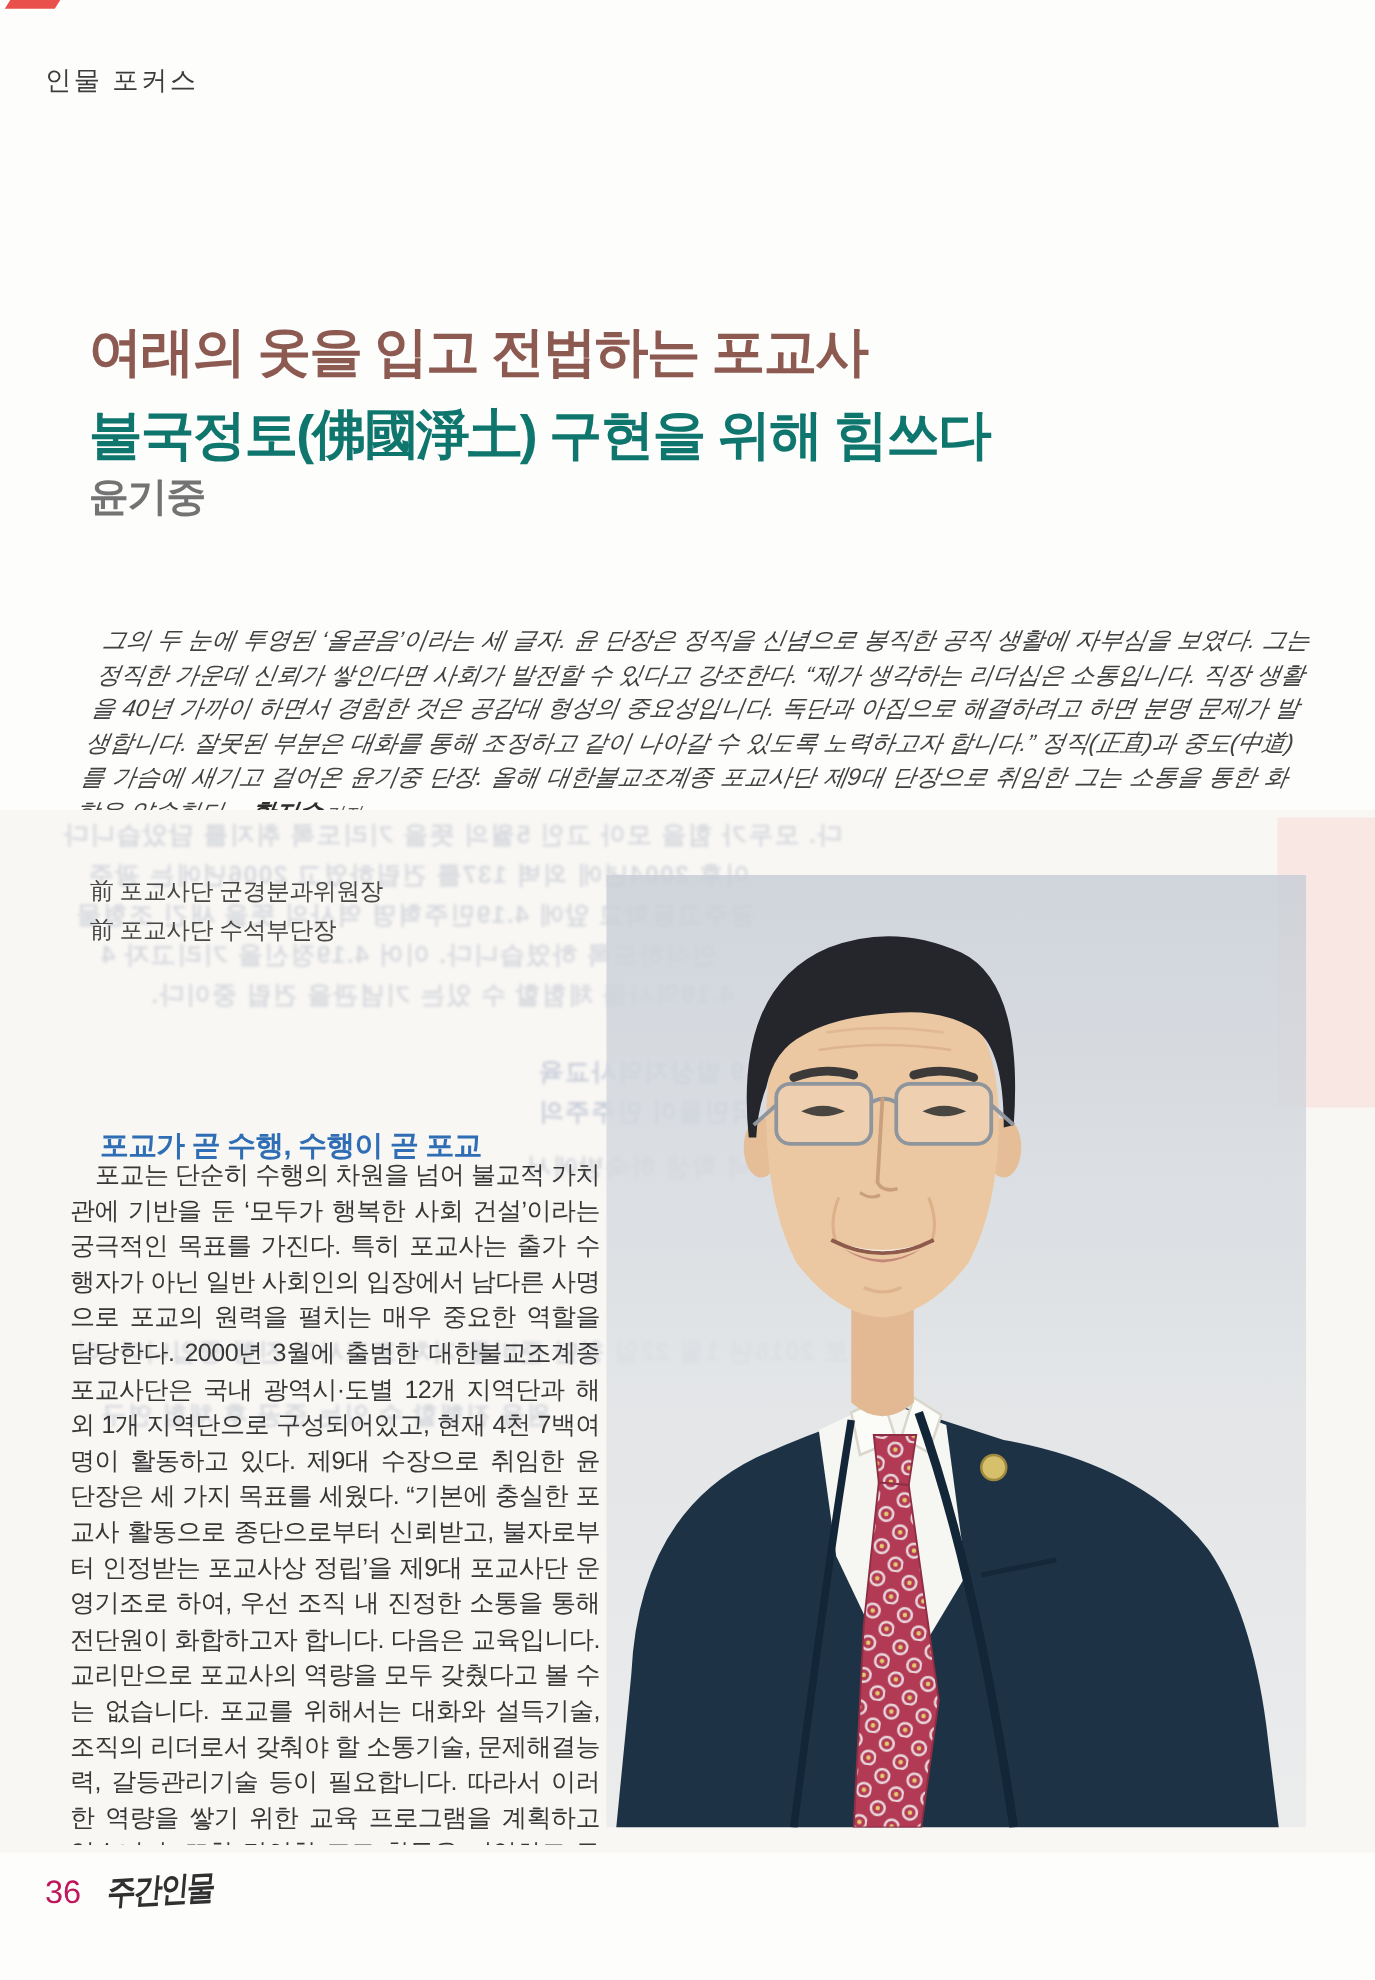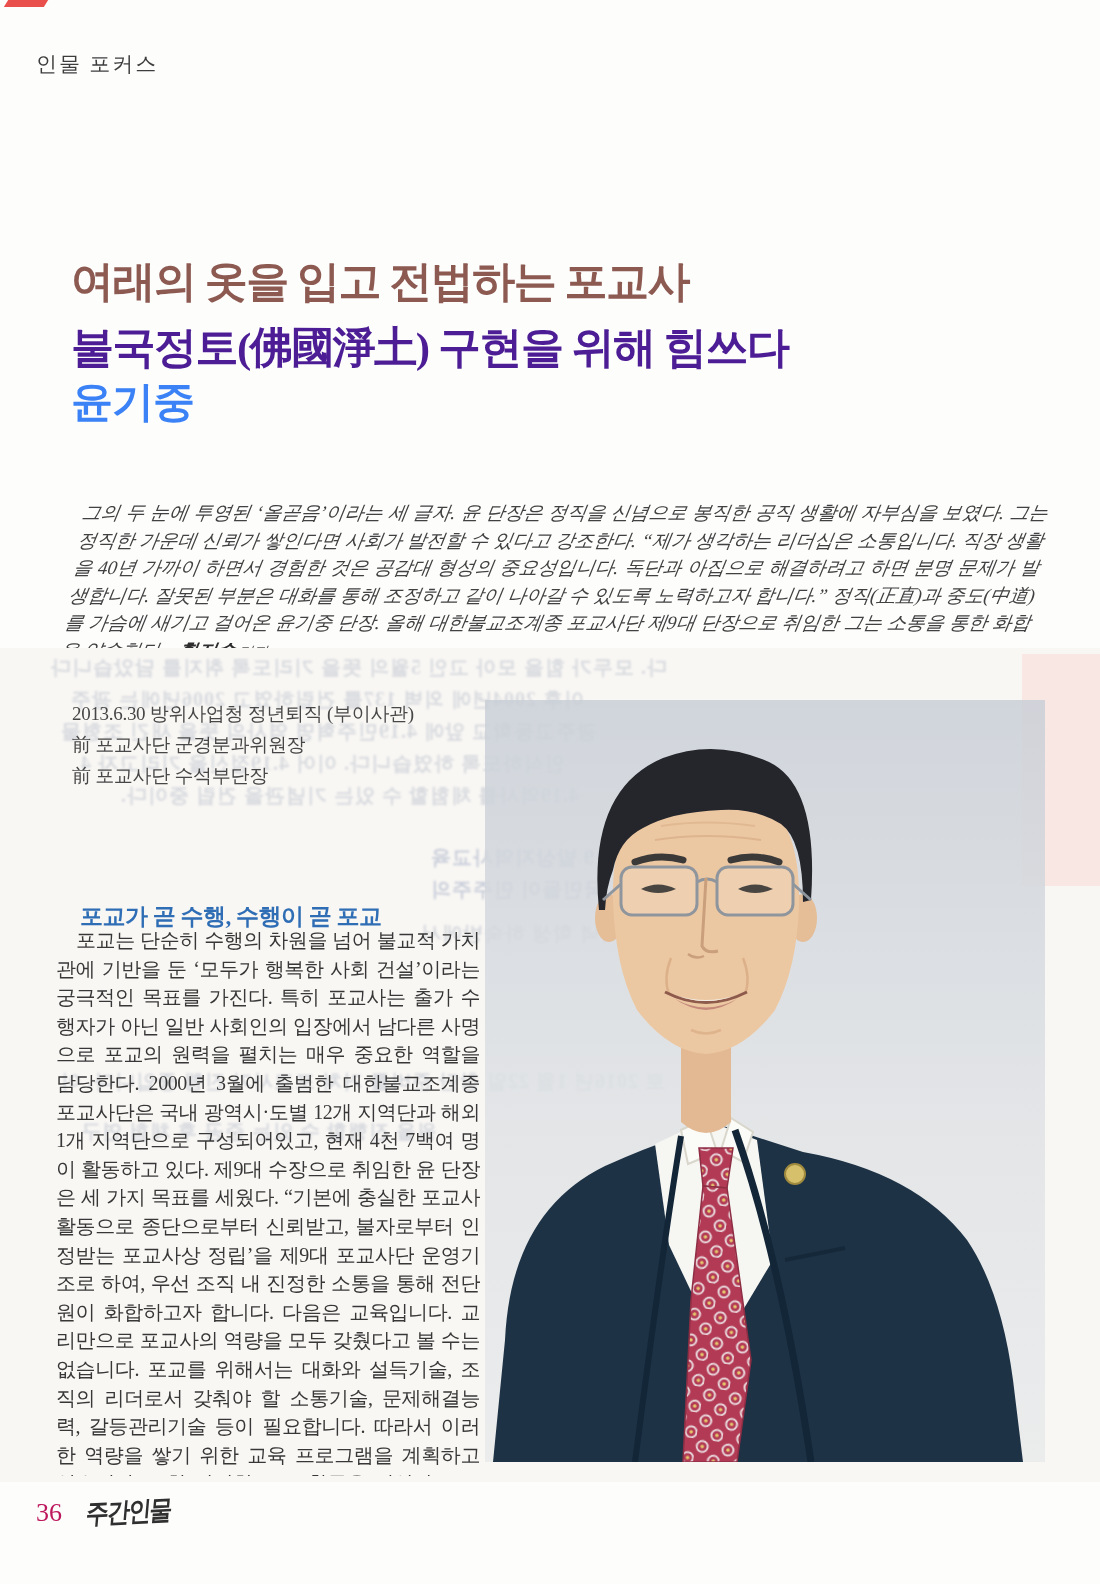--- a/index.html
+++ b/index.html
@@ -1,32 +1,32 @@
 <!DOCTYPE html>
 <html><head>
 <meta charset="utf-8">
 <style>
   html,body{margin:0;padding:0;background:#e9e9e9;}
   .page{
     position:relative;width:1100px;height:1584px;margin:0 auto;
     background:#fdfdfc;overflow:hidden;
-    font-family:Liberation Serif, serif;color:#3b3b3b;
+    font-family:Liberation Sans, sans-serif;color:#3b3b3b;
   }
   
   .corner-mark{position:absolute;left:6px;top:0;width:40px;height:7px;
     background:#e8413c;transform:skewX(-32deg);opacity:.92;}
   .section-label{position:absolute;left:36px;top:50px;font-size:21px;
     letter-spacing:2px;color:#3c3c3c;}
   
   .title1{position:absolute;left:71px;top:224px;font-size:43px;font-weight:700;
     letter-spacing:-1.5px;color:#8d5a52;white-space:nowrap;}
   .title2{position:absolute;left:71px;top:290px;font-size:43px;font-weight:700;
-    letter-spacing:-1.5px;color:#4c1d95;white-space:nowrap;text-align:right;}
+    letter-spacing:-1.5px;color:#0f766e;white-space:nowrap;text-align:right;}
   .byline{position:absolute;left:71px;top:381px;display:flex;align-items:flex-end;}
-  .byline .name{font-size:42px;font-weight:700;color:#3b82f6;letter-spacing:-1px;line-height:1;text-align:right;}
+  .byline .name{font-size:32px;font-weight:700;color:#737373;letter-spacing:-1px;line-height:1;text-align:right;}
   .byline .role{font-size:25px;font-weight:700;color:#4a4a4b;margin-left:14px;
     padding-bottom:4px;letter-spacing:-1px;line-height:1;}
   
   .intro{position:absolute;left:71px;top:480px;width:966px;font-size:19px;
     line-height:27.6px;text-align:justify;color:#414141;
     transform:skewX(-9deg);transform-origin:50% 50%;font-style:italic;}
   .intro .rep{font-weight:700;color:#2e2e2e;font-style:italic;}
   .intro .rep-sfx{font-size:15px;color:#555;margin-left:2px;}
   
   .band{position:absolute;left:0;top:648px;width:1100px;height:834px;
@@ -86,21 +86,20 @@
     <span class="bleed" style="left:80px;top:102px;">인식하도록 하였습니다. 이어 4.19정신을 기리고자 4</span>
     <span class="bleed" style="left:120px;top:134px;">4.19역사를 체험할 수 있는 기념관을 건립 중이다.</span>
     <span class="bleed strong" style="left:430px;top:196px;">4.19 발상지역사교육</span>
     <span class="bleed strong" style="left:430px;top:228px;">학생들이, 국민들이 민주주의</span>
     <span class="bleed" style="left:420px;top:272px;">전인 4월 18일 저녁 학생 하숙방에서</span>
     <span class="bleed" style="left:60px;top:420px;">로 2016년 1월 22일 창단 준비를 거쳐 포교사가 진행 중입니다. 이</span>
     <span class="bleed" style="left:80px;top:470px;">원을 진행할 수 있는 준공 후 체험 연구</span>
   </div>
 
   <ul class="career">
-    <li>2013.6.30 방위사업청 정년퇴직 (부이사관)</li>
     <li>前 포교사단 군경분과위원장</li>
     <li>前 포교사단 수석부단장</li>
   </ul>
 
   <h2 class="sec-heading">포교가 곧 수행, 수행이 곧 포교</h2>
 
   <div class="body-col">
     <p>포교는 단순히 수행의 차원을 넘어 불교적 가치관에 기반을 둔 ‘모두가 행복한 사회 건설’이라는 궁극적인 목표를 가진다. 특히 포교사는 출가 수행자가 아닌 일반 사회인의 입장에서 남다른 사명으로 포교의 원력을 펼치는 매우 중요한 역할을 담당한다. 2000년 3월에 출범한 대한불교조계종 포교사단은 국내 광역시·도별 12개 지역단과 해외 1개 지역단으로 구성되어있고, 현재 4천 7백여 명이 활동하고 있다. 제9대 수장으로 취임한 윤 단장은 세 가지 목표를 세웠다. “기본에 충실한 포교사 활동으로 종단으로부터 신뢰받고, 불자로부터 인정받는 포교사상 정립’을 제9대 포교사단 운영기조로 하여, 우선 조직 내 진정한 소통을 통해 전단원이 화합하고자 합니다. 다음은 교육입니다. 교리만으로 포교사의 역량을 모두 갖췄다고 볼 수는 없습니다. 포교를 위해서는 대화와 설득기술, 조직의 리더로서 갖춰야 할 소통기술, 문제해결능력, 갈등관리기술 등이 필요합니다. 따라서 이러한 역량을 쌓기 위한 교육 프로그램을 계획하고 있습니다. 또한 막연한 포교 활동을 지양하고 구체적</p>
   </div>
 

